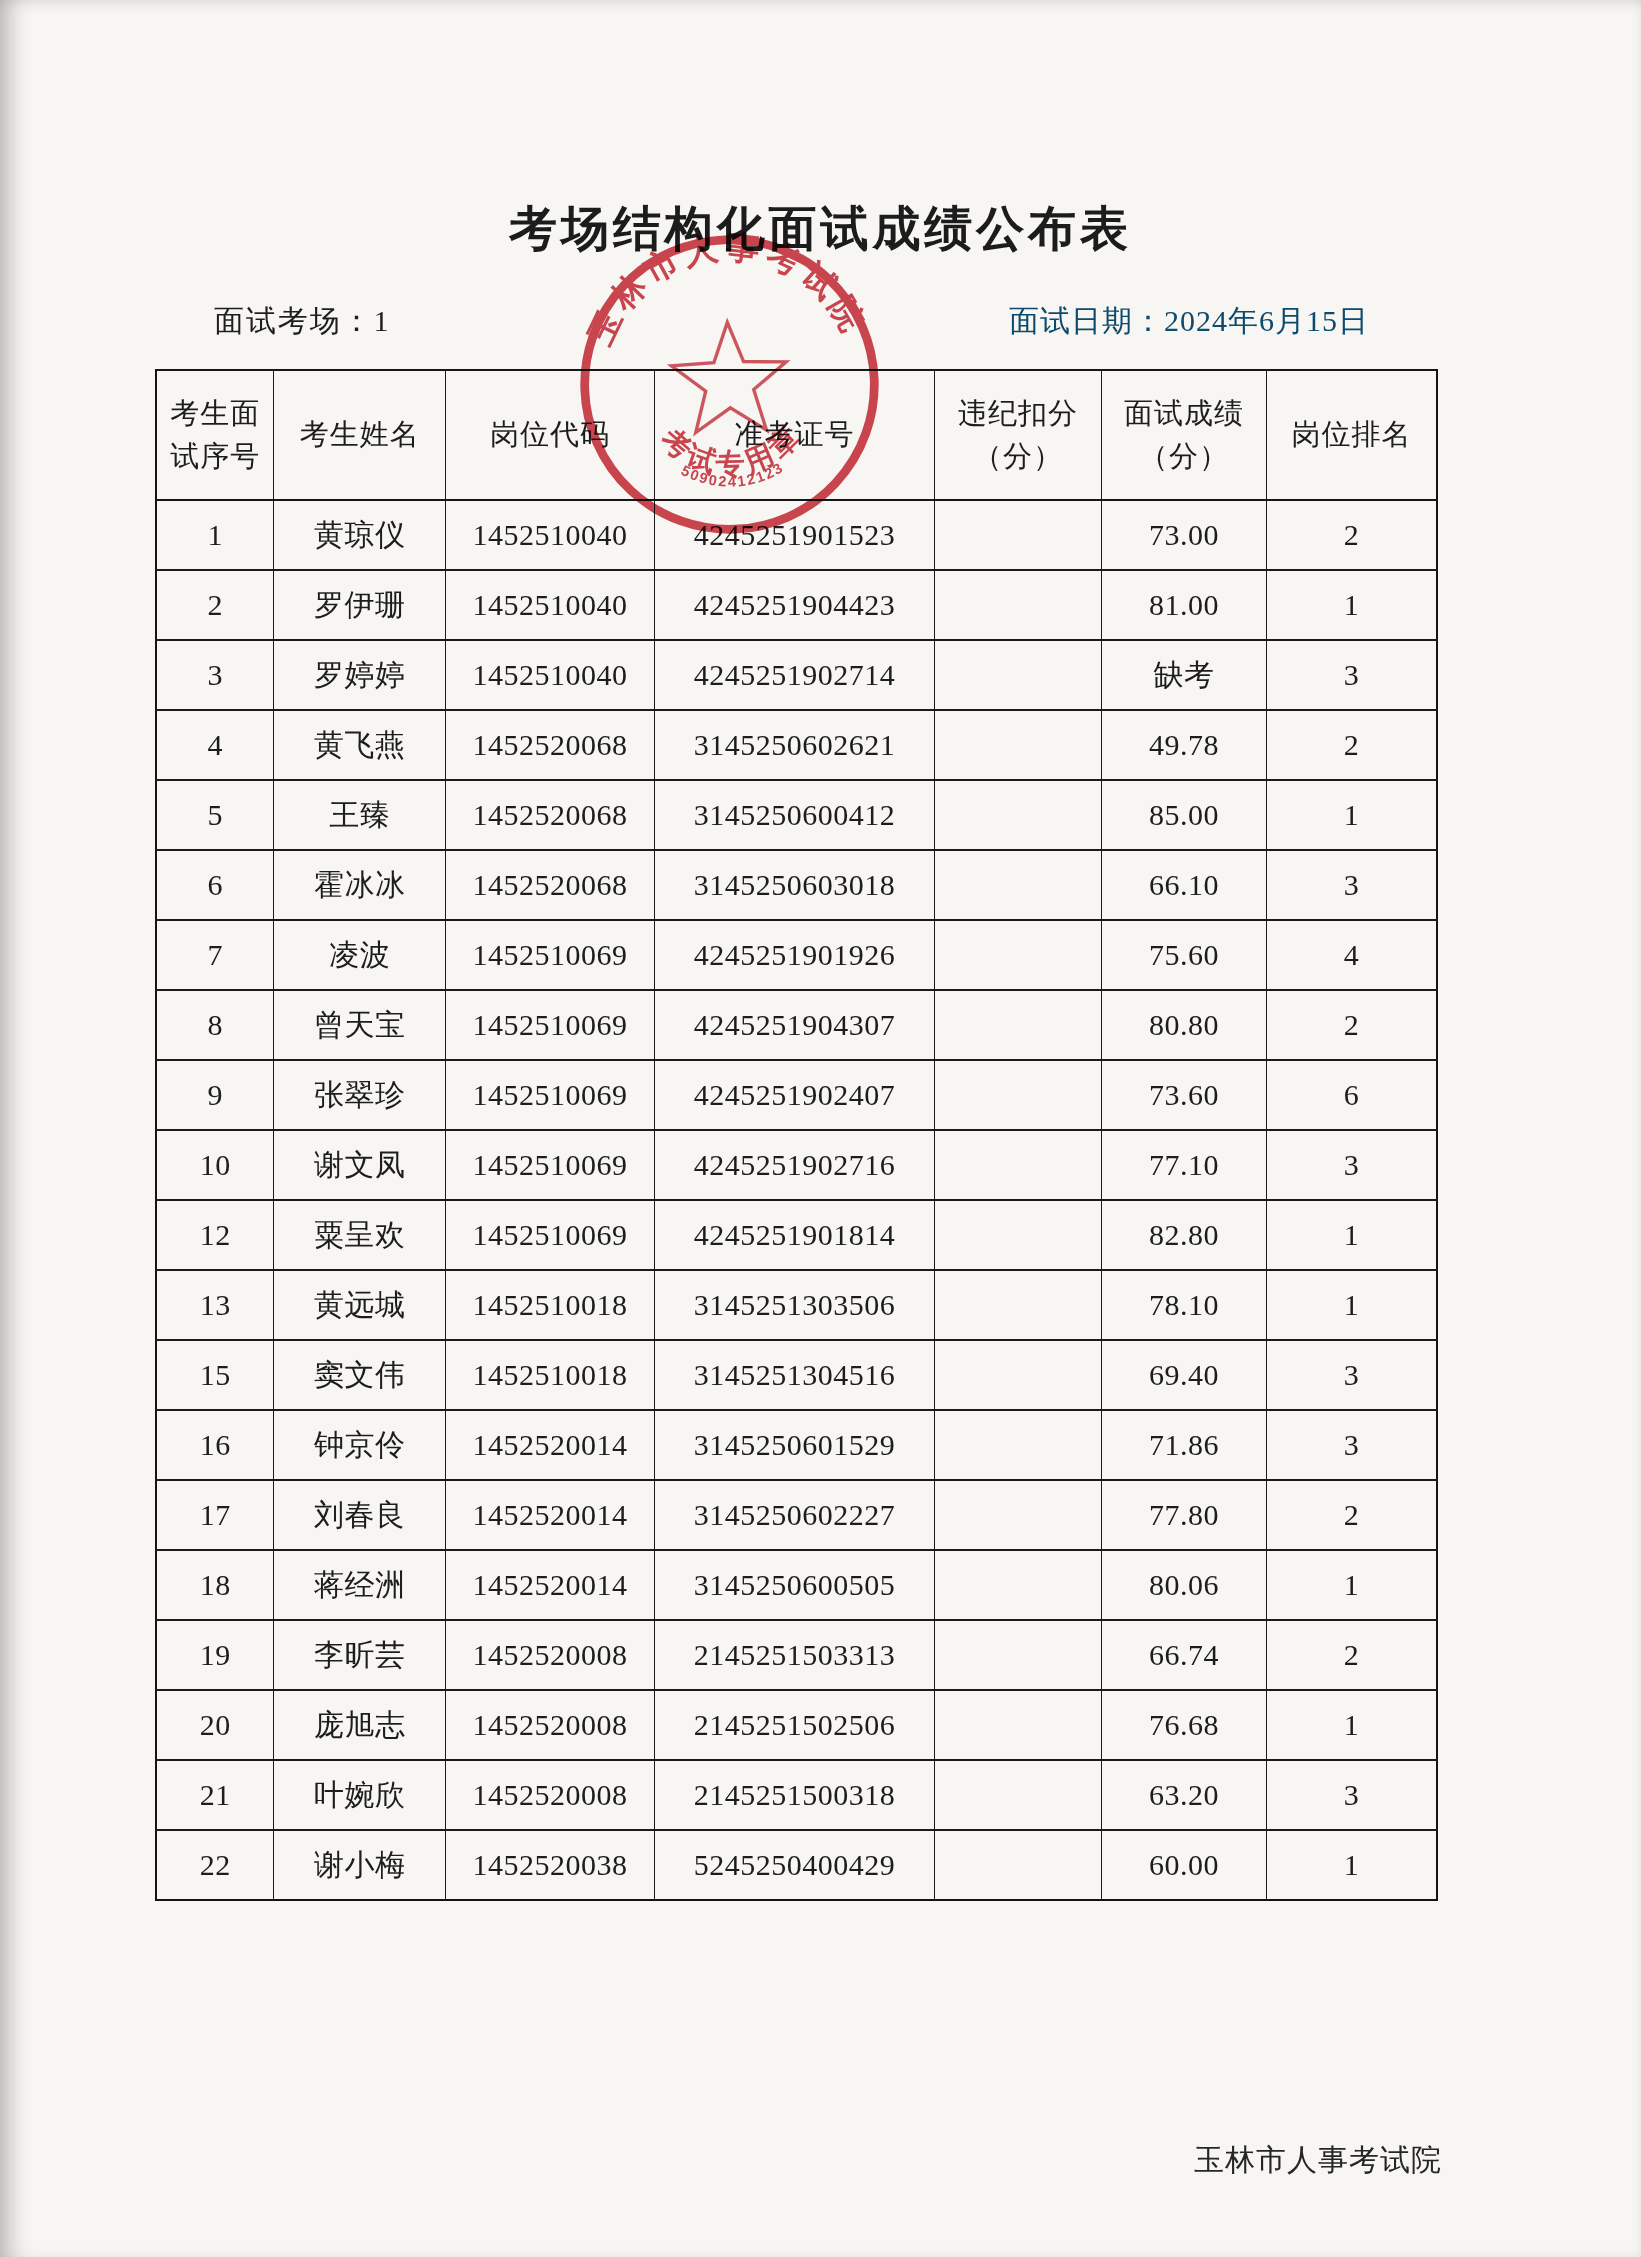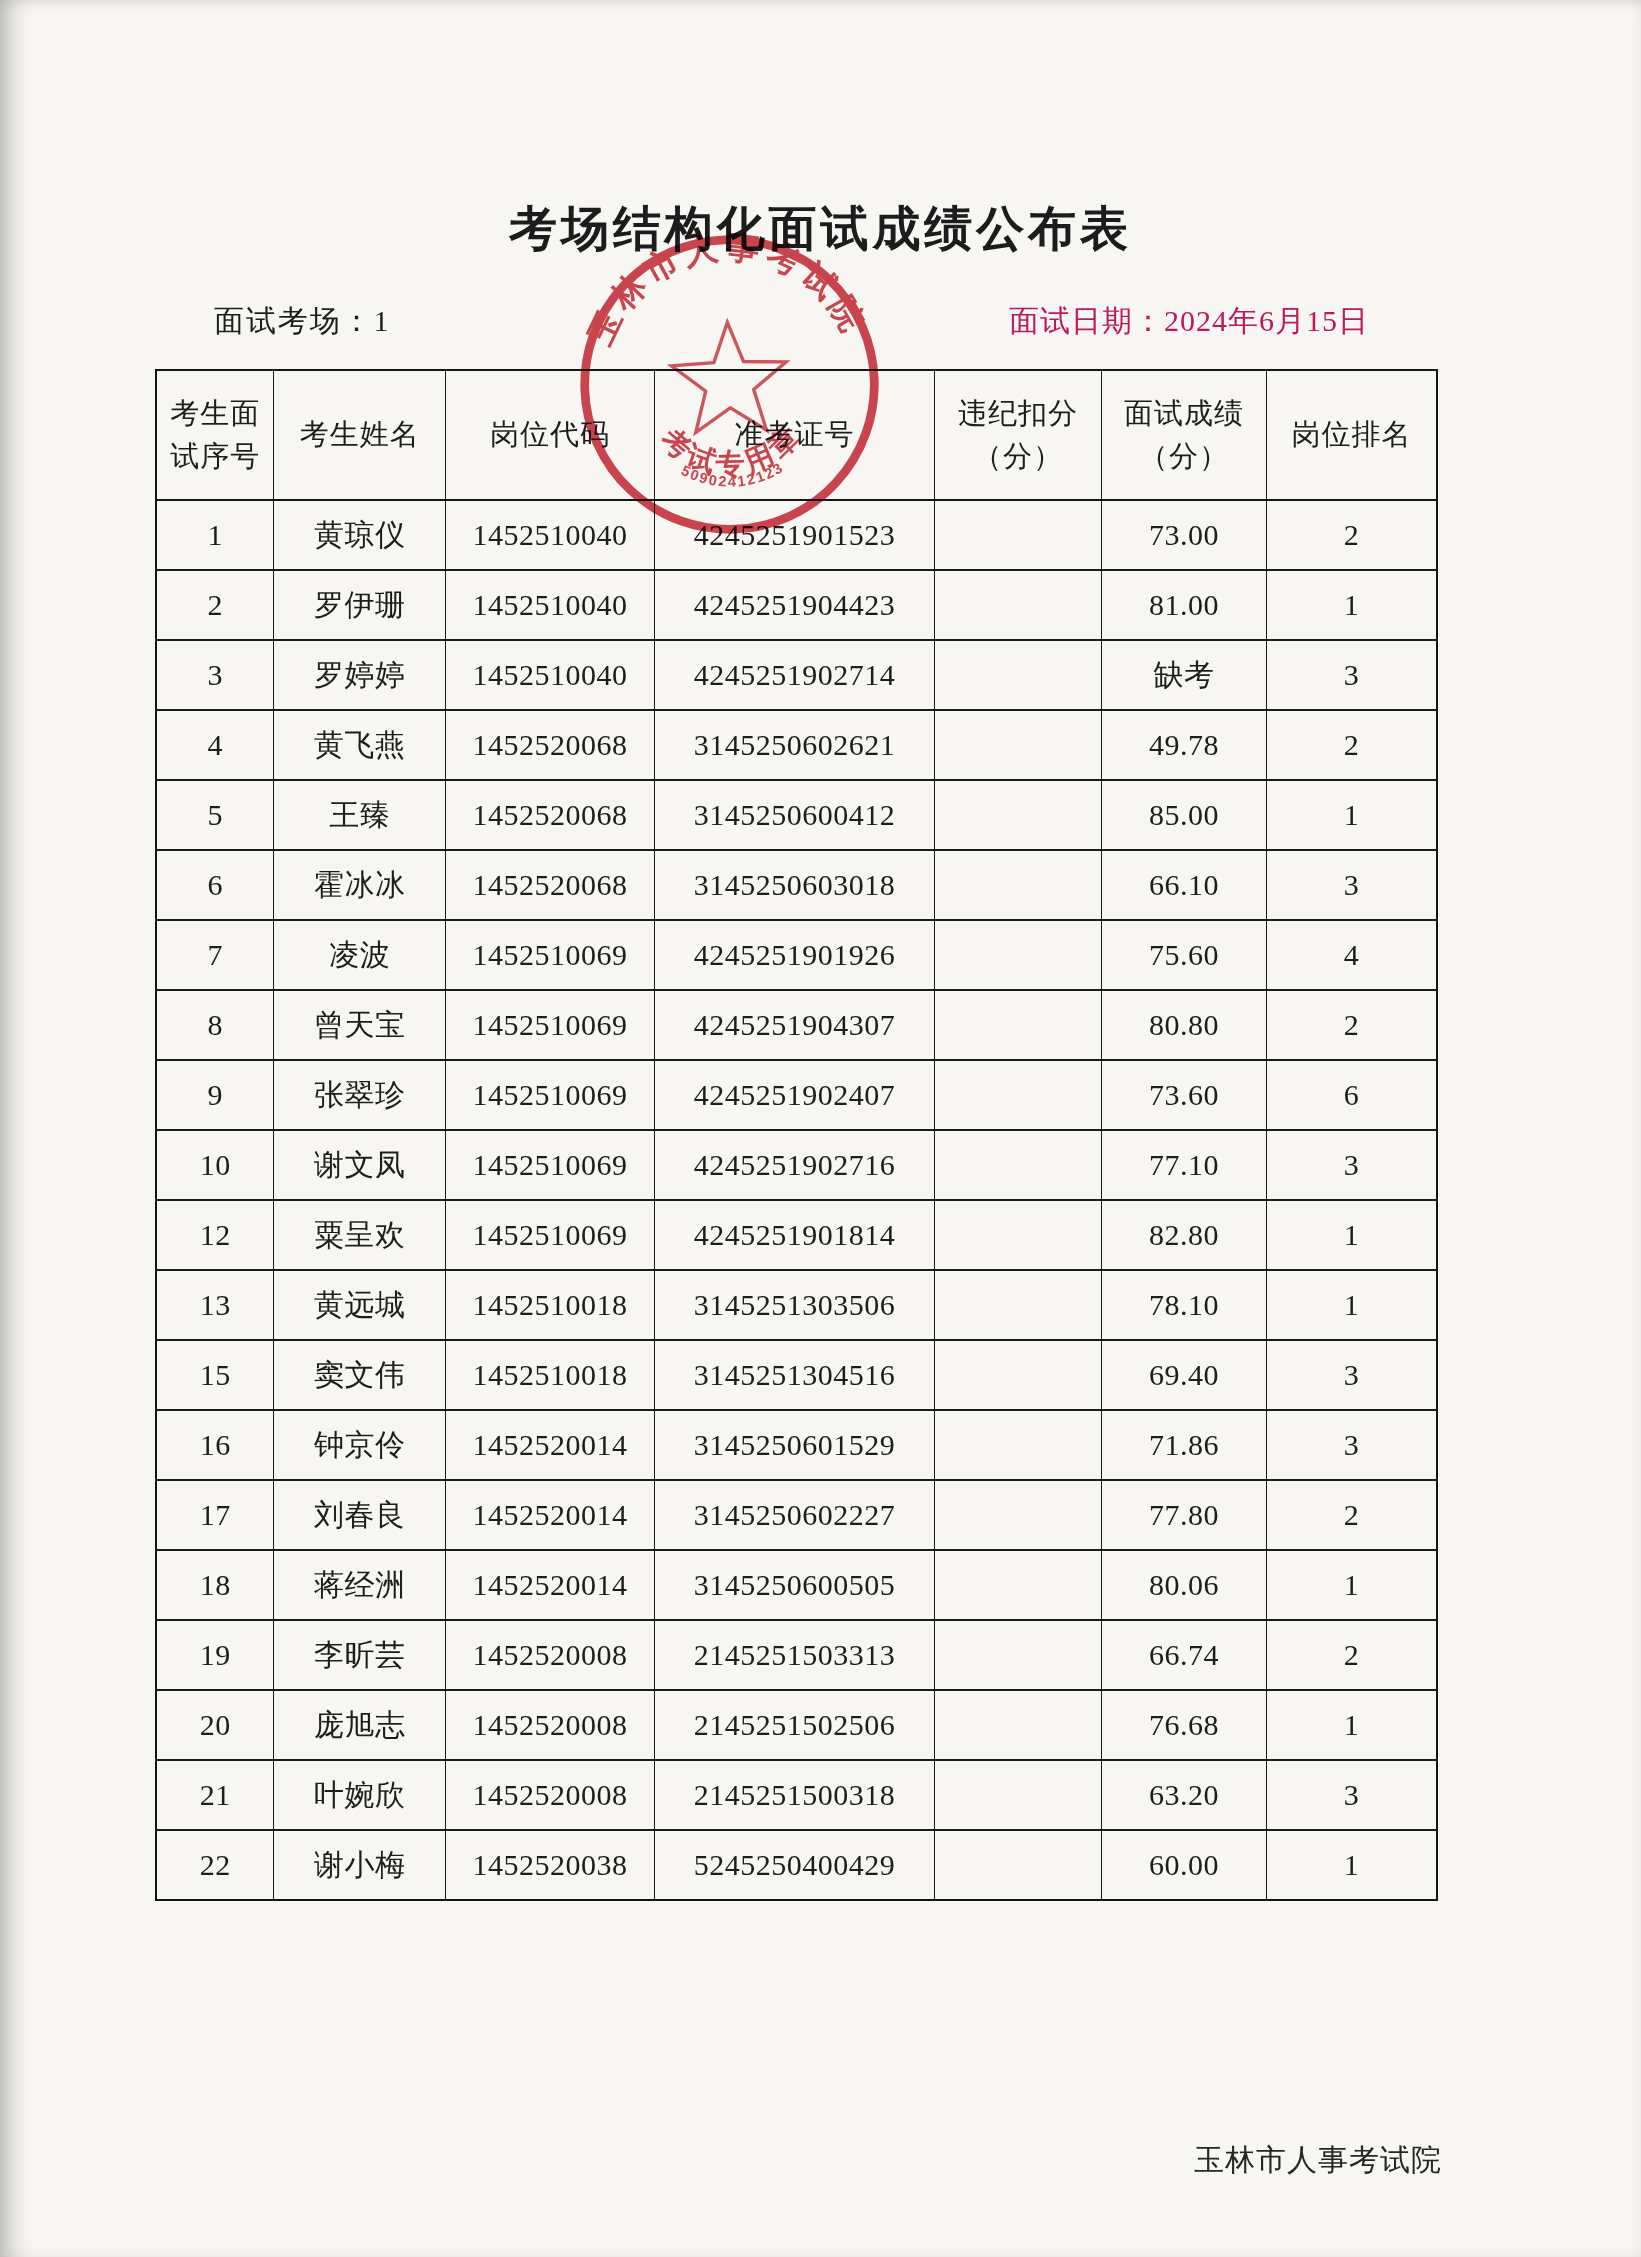--- a/index.html
+++ b/index.html
@@ -17,21 +17,21 @@
                inset -7.7px 0 13.5px -9.7px rgba(0,0,0,.08);
   }
   .doc-title{
     position:absolute;top:153px;left:0;width:100%;
     text-align:center;font-size:48px;font-weight:bold;
     letter-spacing:3.9px;color:#1c1c1c;
     font-family:"Liberation Sans","DejaVu Sans",sans-serif;
     margin-top:44px;
   }
   .meta-room{position:absolute;top:301px;left:214px;font-size:30px;color:#1e1e1e;letter-spacing:1.9px;}
-  .meta-date{position:absolute;top:301px;left:1009px;font-size:30px;color:#be185d;letter-spacing:1px;}
+  .meta-date{position:absolute;top:301px;left:1009px;font-size:30px;color:#0c4a6e;letter-spacing:1px;}
   .score-table{
     position:absolute;top:369px;left:155px;width:1283px;
     border-collapse:collapse;table-layout:fixed;
     font-size:30px;color:#1d1d1d;
   }
   .score-table th,.score-table td{
     border:1.9px solid #1b1b1b;text-align:center;vertical-align:middle;
     padding:0;overflow:hidden;
   }
   .score-table thead th{

